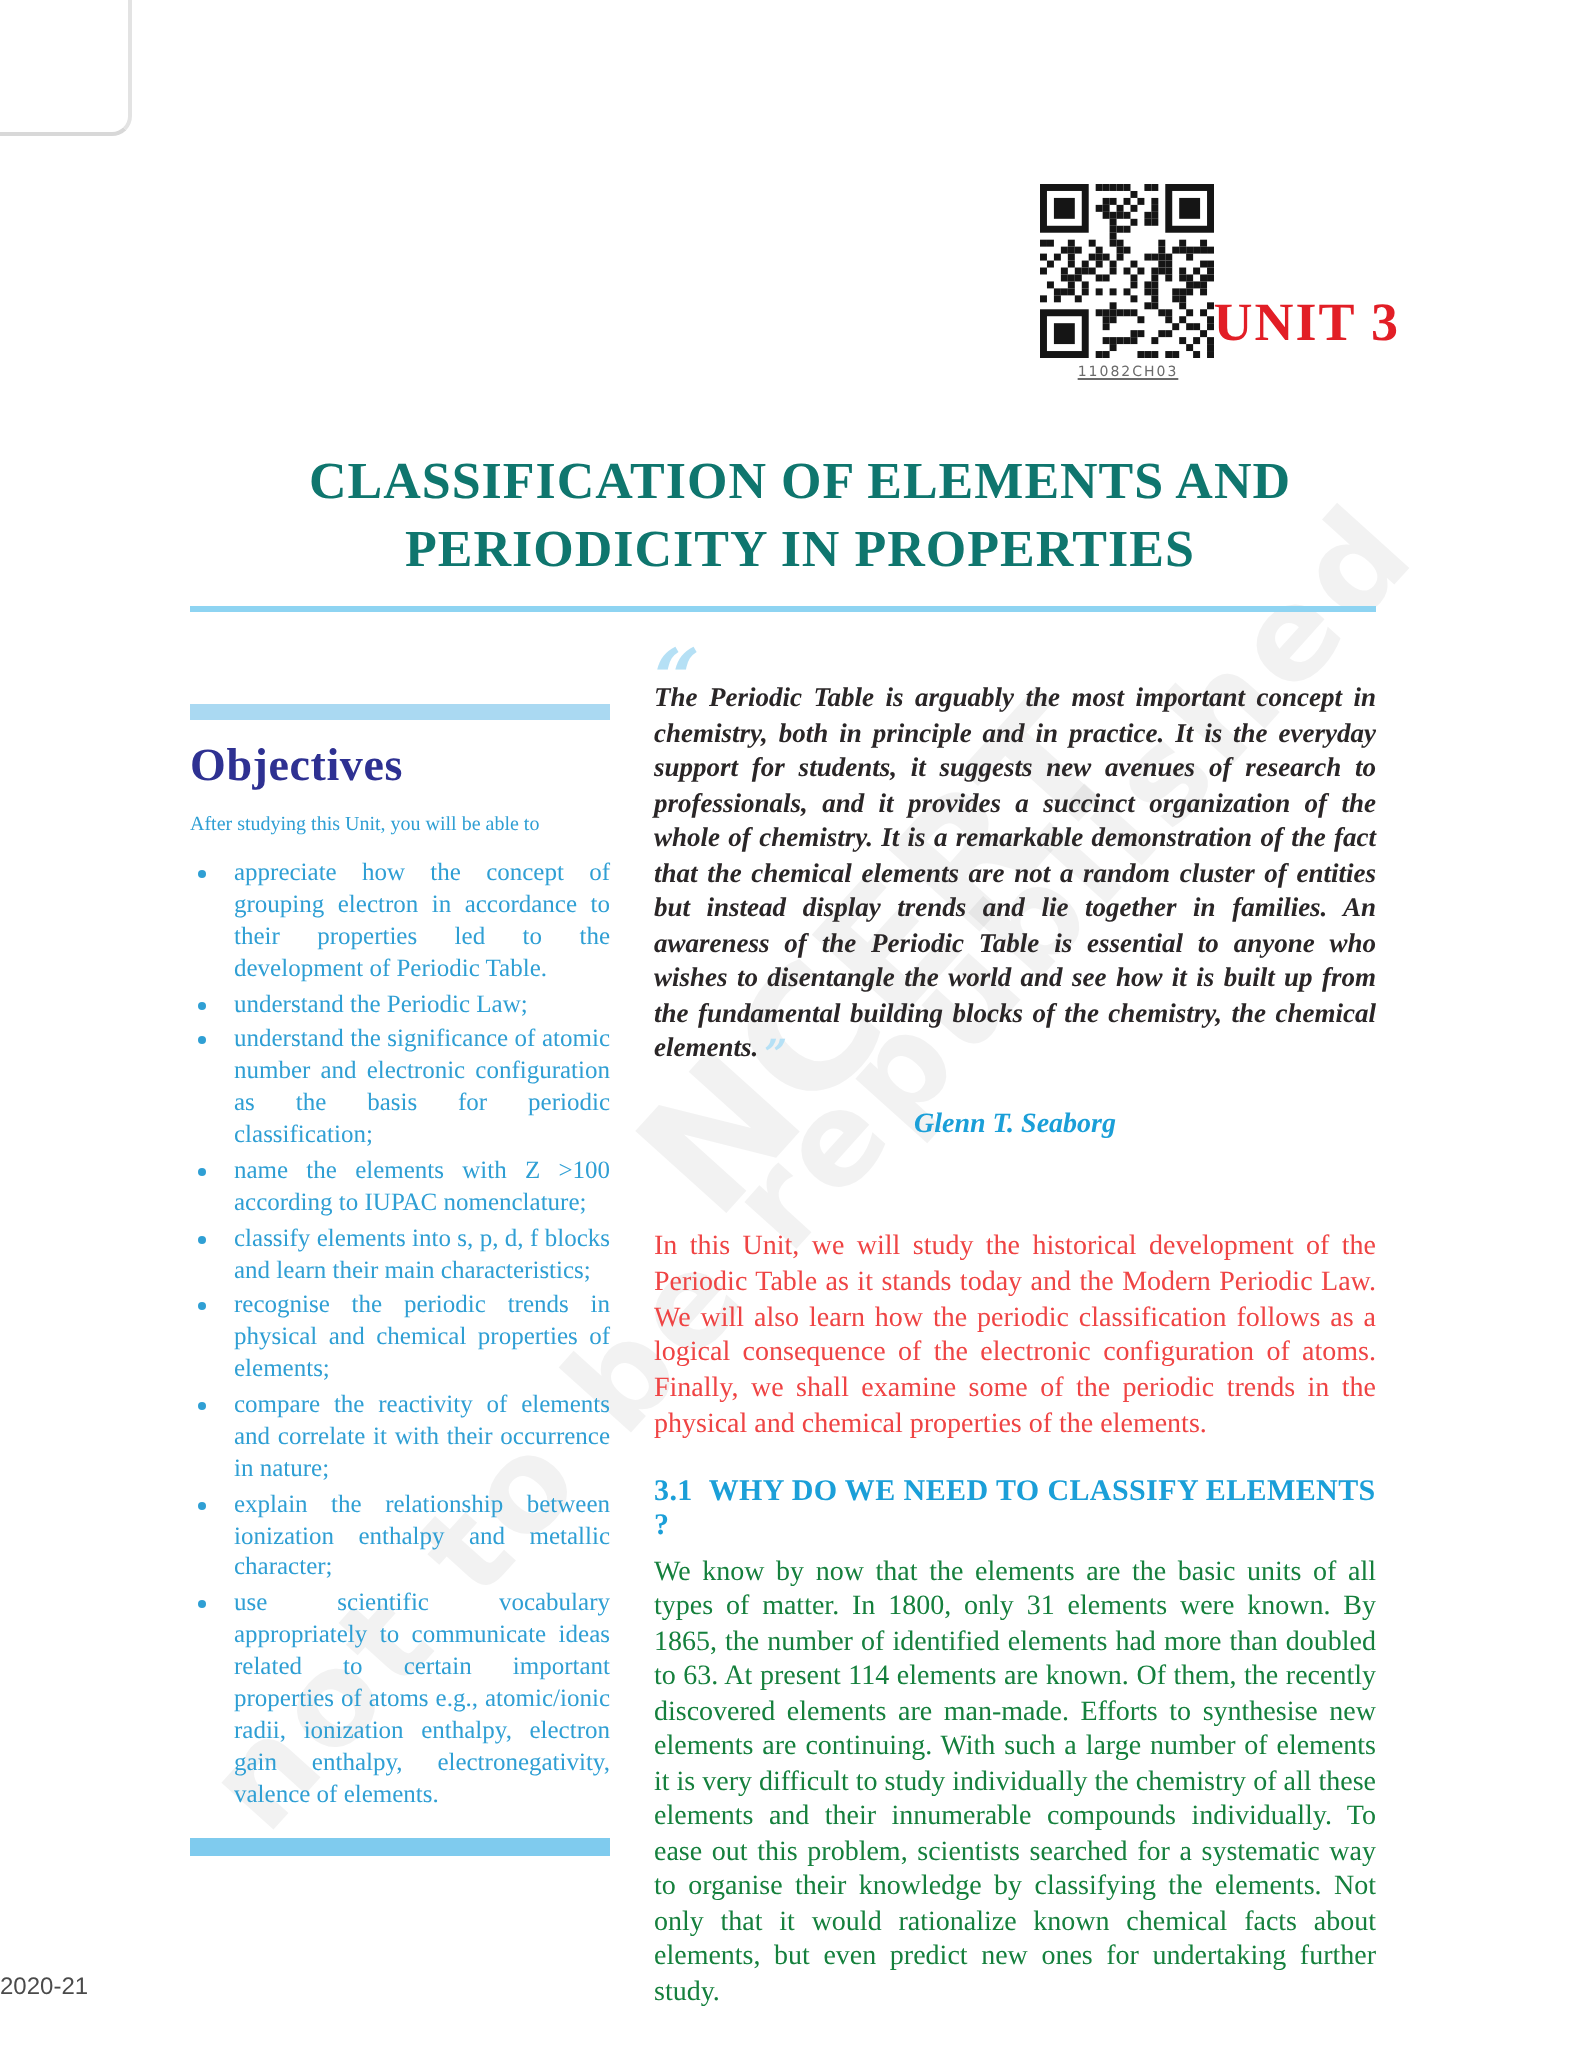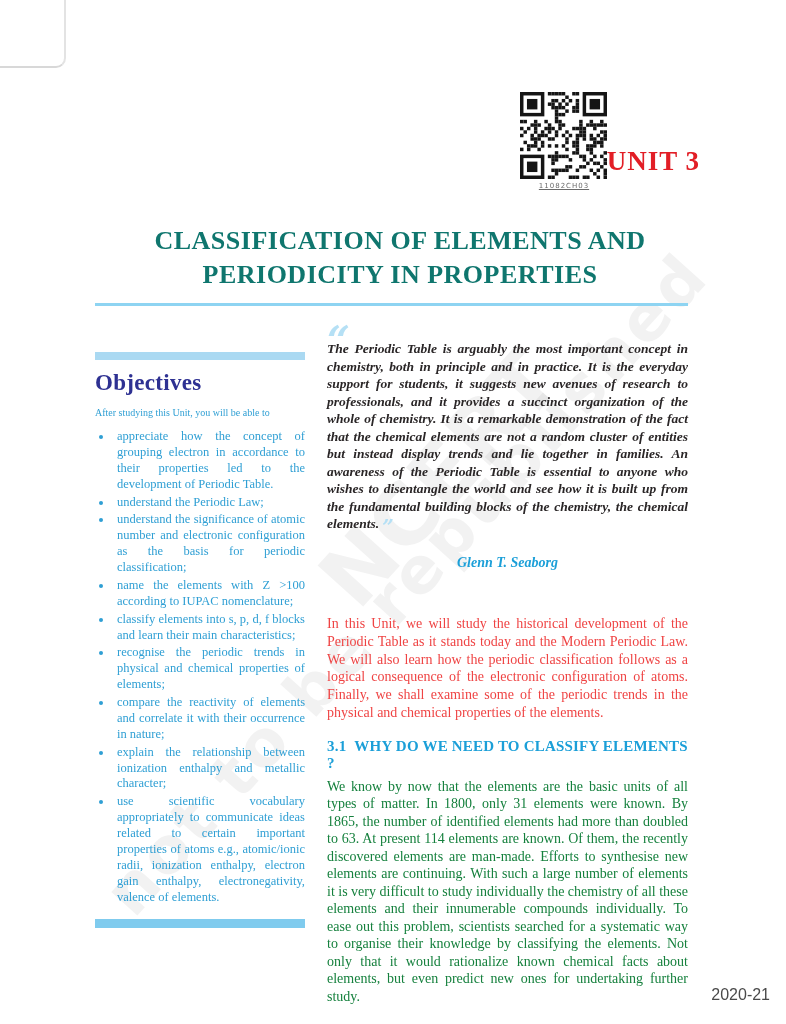--- a/index.html
+++ b/index.html
@@ -66,22 +66,22 @@
     font-size:14px;line-height:1.27;text-align:justify;margin-top:44px;color:#ef4444;
   }
   .section-heading{
     margin-top:16px;font-size:15px;font-weight:bold;color:#1b9fd8;letter-spacing:0.2px;
   }
   .section-heading .sec-num{margin-right:8px;}
   .section-body{
     font-size:14px;line-height:1.25;text-align:justify;margin-top:6px;color:#15803d;
   }
   .footer{
-    position:absolute;left:0;right:16px;top:986px;text-align:right;
-    font-family:"Liberation Sans",sans-serif;font-size:16px;color:#4a4a4a;
+    position:absolute;left:0;right:16px;top:986px;text-align:left;
+    font-family:"Liberation Sans",sans-serif;font-size:12px;color:#4a4a4a;
   }
 </style>
 </head>
 <body>
 
 <div class="page">
 
   <div class="corner-fold"></div>
 
   <div class="watermark wm1">NCERT</div>

